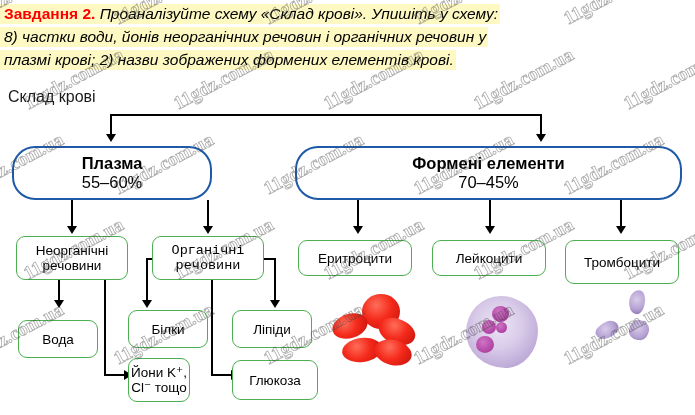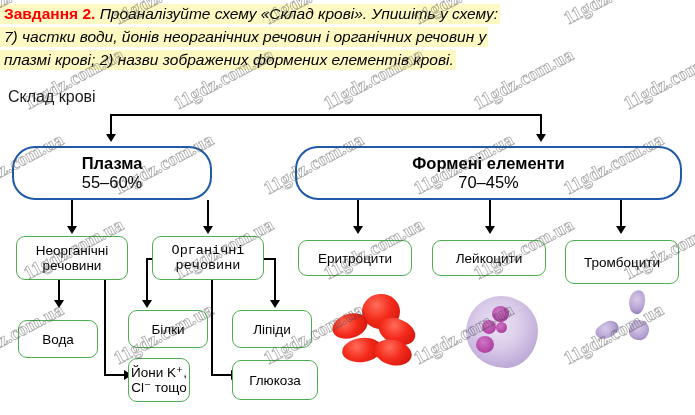--- a/index.html
+++ b/index.html
@@ -153,21 +153,21 @@
     white-space: nowrap;
     transform-origin: left top;
     opacity: 0.85;
   }
 </style>
 </head>
 <body>
 
 <div id="task-block">
   <div class="task-line"><span class="hl"><span class="task-label">Завдання 2.</span> <span>Проаналізуйте схему «Склад крові». Упишіть у схему:</span></span></div>
-  <div class="task-line"><span class="hl">7) частки води, йонів неорганічних речовин і органічних речовин у</span></div>
+  <div class="task-line"><span class="hl">8) частки води, йонів неорганічних речовин і органічних речовин у</span></div>
   <div class="task-line"><span class="hl">плазмі крові; 2) назви зображених формених елементів крові.</span></div>
 </div>
 
 <div id="scheme-title">Склад крові</div>
 
 <div class="ln ln-h" style="left:110px; top:114px; width:432px;"></div>
 <div class="ln ln-v" style="left:110px; top:114px; height:22px;"></div>
 <div class="arrow-down" style="left:106px; top:134px;"></div>
 <div class="ln ln-v" style="left:540px; top:114px; height:22px;"></div>
 <div class="arrow-down" style="left:536px; top:134px;"></div>

